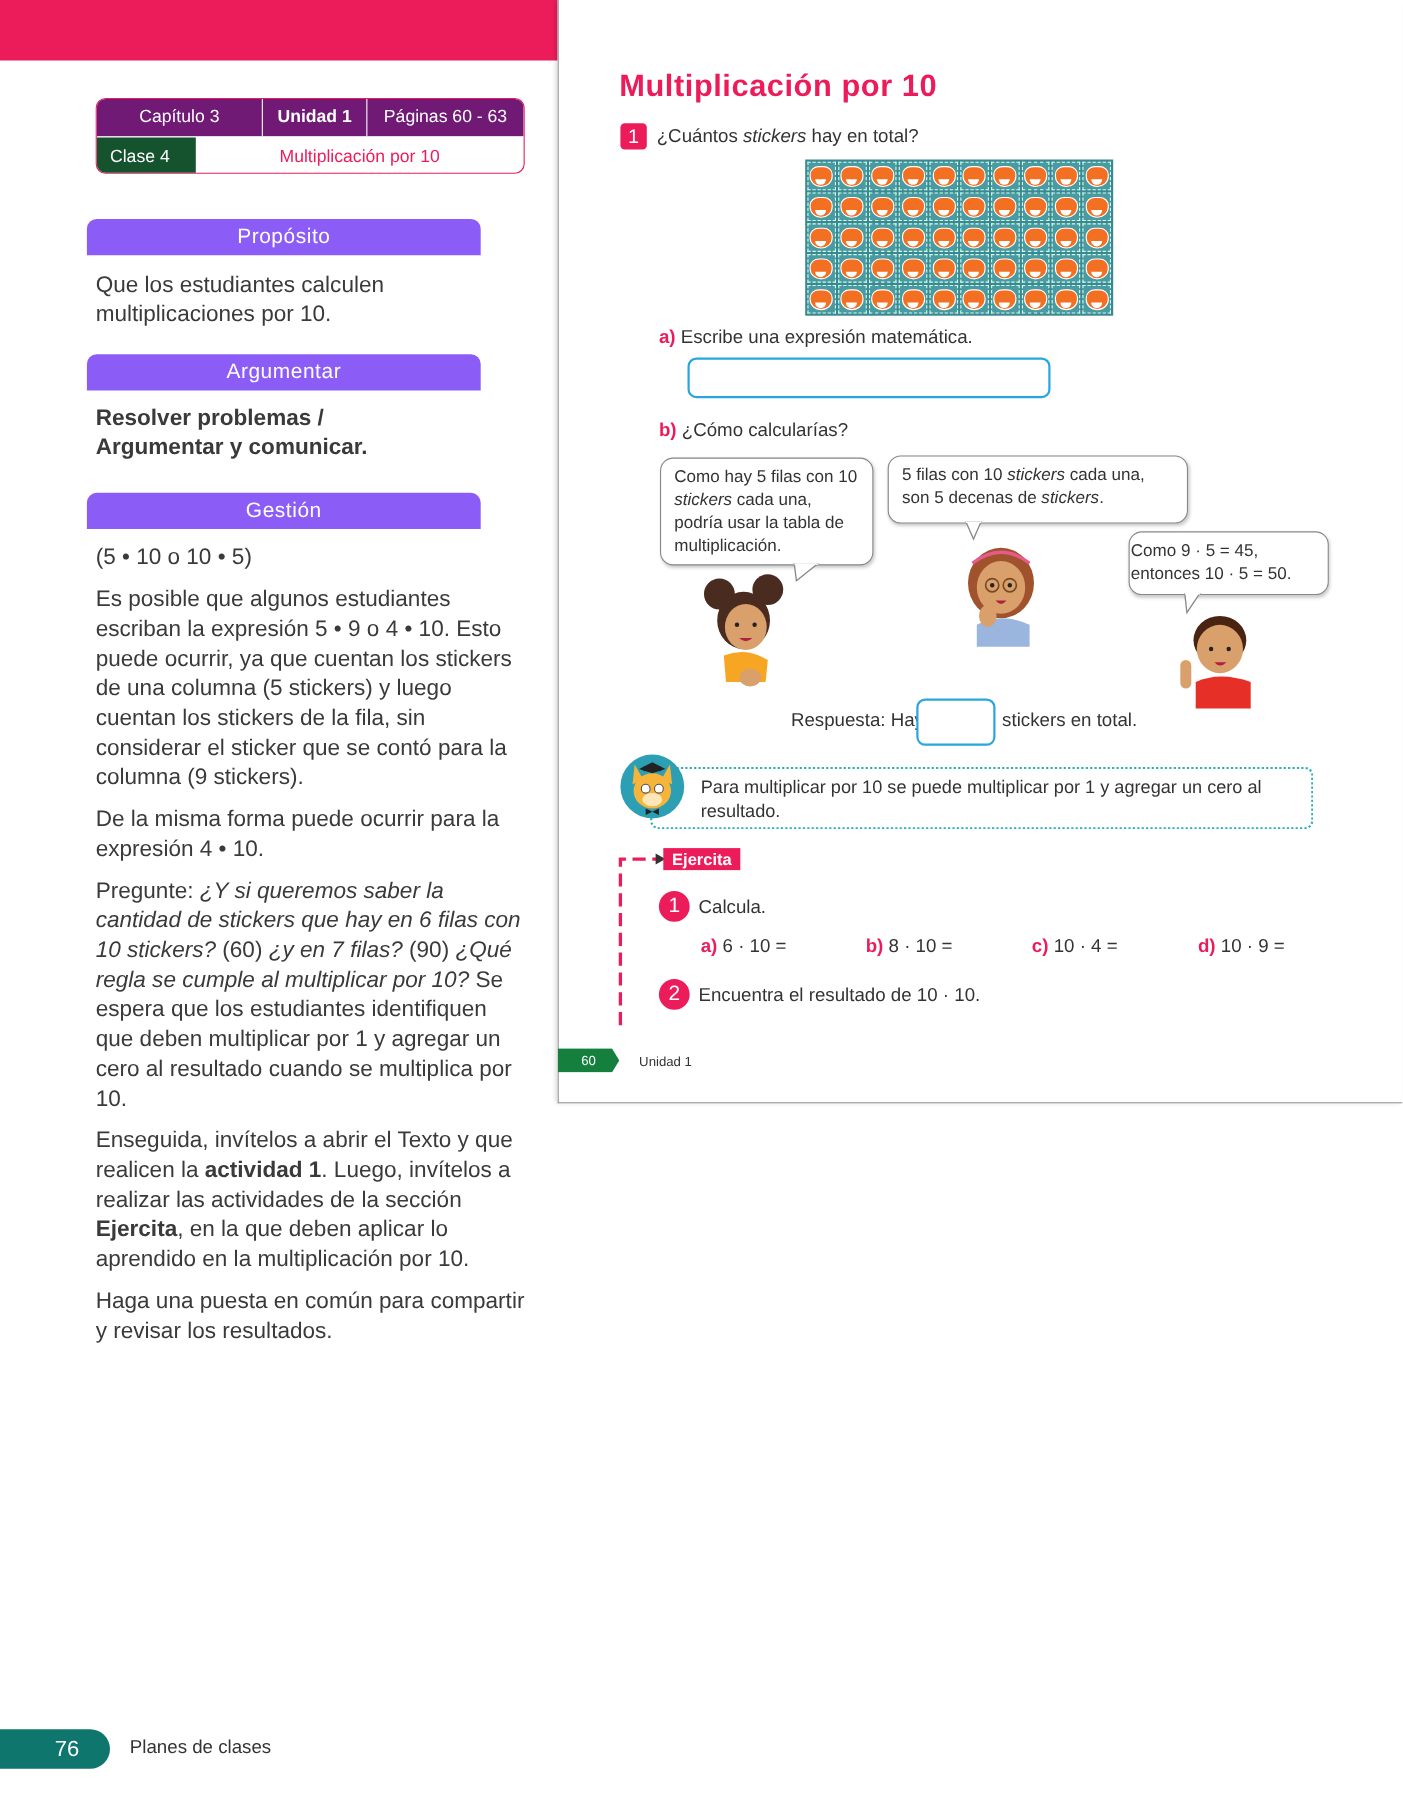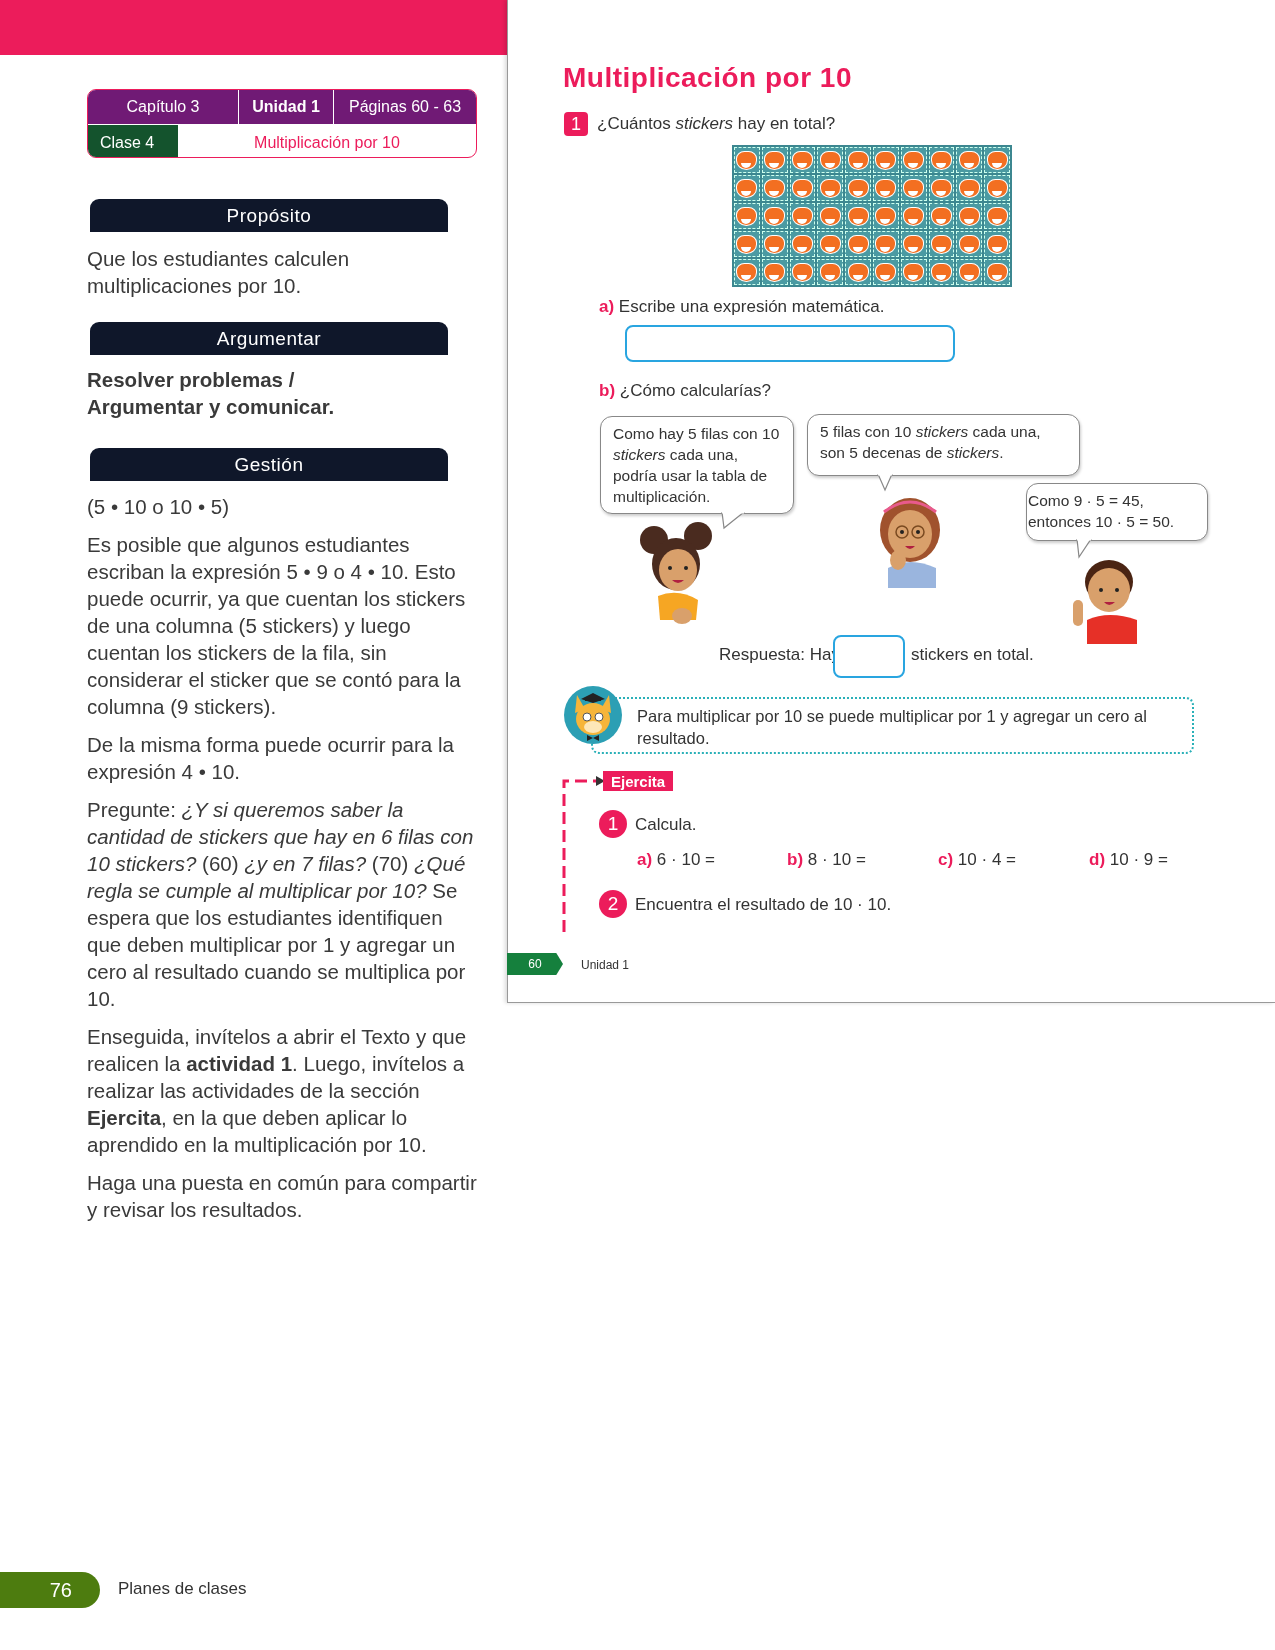--- a/index.html
+++ b/index.html
@@ -10,26 +10,26 @@
   .pink-band{left:0;top:0;width:507px;height:55px;background:#ec1c5b;}
   .hdr-table{left:87px;top:89px;width:390px;height:69px;border:1.5px solid #ec1c5b;border-radius:9px;overflow:hidden;box-sizing:border-box;}
   .hdr-row1{position:absolute;left:0;top:0;width:100%;height:34px;background:#701a75;display:flex;}
   .hdr-row1 div{color:#fff;font-size:16px;display:flex;align-items:center;justify-content:center;box-sizing:border-box;}
   .hdr-row1 .c1{width:151px;border-right:1.5px solid #fff;}
   .hdr-row1 .c2{width:95px;border-right:1.5px solid #fff;font-weight:bold;}
   .hdr-row1 .c3{flex:1;}
   .hdr-row2{position:absolute;left:0;top:34px;width:100%;height:35px;display:flex;border-top:1.5px solid #fff;}
   .hdr-row2 .c1{width:90px;background:#14532d;color:#fff;font-size:16px;display:flex;align-items:center;padding-left:12px;box-sizing:border-box;}
   .hdr-row2 .c2{flex:1;color:#ec1c5b;font-size:16px;display:flex;align-items:center;justify-content:center;}
-  .sec-head{left:90px;width:358px;height:33px;background:#0f172a;color:#fff;font-size:19px;border-radius:9px 9px 0 0;
+  .sec-head{left:79px;width:358px;height:33px;background:#8b5cf6;color:#fff;font-size:19px;border-radius:9px 9px 0 0;
             display:flex;align-items:center;justify-content:center;letter-spacing:.5px;}
   .body-text{left:87px;width:395px;font-size:20.5px;line-height:27px;color:#3a3a3a;}
   .body-text p{margin:0 0 11px 0;}
   .body-text i{font-style:italic;}
-  .footer-tab{left:0;top:1572px;width:100px;height:36px;background:#4d7c0f;border-radius:0 18px 18px 0;color:#fff;font-size:20px;
+  .footer-tab{left:0;top:1572px;width:100px;height:36px;background:#0f766e;border-radius:0 18px 18px 0;color:#fff;font-size:20px;
               display:flex;align-items:center;justify-content:flex-end;padding-right:28px;box-sizing:border-box;}
   .footer-label{left:118px;top:1579px;font-size:17px;color:#333;}
   
   .book{left:507px;top:0;width:768px;height:1003px;border-left:1.5px solid #999;border-bottom:1.5px solid #999;box-sizing:border-box;background:#fff;box-shadow:-2px 0 4px rgba(0,0,0,.15);}
   .bk-title{left:563px;top:62px;font-size:28px;font-weight:bold;color:#ec1c5b;letter-spacing:.5px;}
   .num-sq{width:24px;height:24px;background:#ec1c5b;color:#fff;border-radius:4px;font-size:18px;display:flex;align-items:center;justify-content:center;}
   .bk-q{font-size:17px;color:#333;}
   .grid{left:732px;top:145px;width:280px;height:142px;background:#3c8790;display:grid;grid-template-columns:repeat(10,1fr);grid-template-rows:repeat(5,1fr);gap:2px;padding:2px;box-sizing:border-box;}
   .stk{background:#4a9aa2;border:1px dashed #cfe;display:flex;align-items:center;justify-content:center;}
   .fox{width:19px;height:17px;background:#f36f21;border-radius:40% 40% 50% 50%;position:relative;border:1.5px solid #fff;}
@@ -66,21 +66,21 @@
 <div class="abs body-text" style="top:245px;width:270px;">Que los estudiantes calculen multiplicaciones por 10.</div>
 
 <div class="abs sec-head" style="top:322px;">Argumentar</div>
 <div class="abs body-text" style="top:366px;width:310px;font-weight:bold;">Resolver problemas / Argumentar y comunicar.</div>
 
 <div class="abs sec-head" style="top:448px;">Gestión</div>
 <div class="abs body-text" style="top:493px;">
   <p>(5 • 10 o 10 • 5)</p>
   <p>Es posible que algunos estudiantes escriban la expresión 5 • 9 o 4 • 10. Esto puede ocurrir, ya que cuentan los stickers de una columna (5 stickers) y luego cuentan los stickers de la fila, sin considerar el sticker que se contó para la columna (9 stickers).</p>
   <p>De la misma forma puede ocurrir para la expresión 4 • 10.</p>
-  <p><span>Pregunte: </span><i>¿Y si queremos saber la cantidad de stickers que hay en 6 filas con 10 stickers?</i><span> (60) </span><i>¿y en 7 filas?</i><span> (70) </span><i>¿Qué regla se cumple al multiplicar por 10?</i><span> Se espera que los estudiantes identifiquen que deben multiplicar por 1 y agregar un cero al resultado cuando se multiplica por 10.</span></p>
+  <p><span>Pregunte: </span><i>¿Y si queremos saber la cantidad de stickers que hay en 6 filas con 10 stickers?</i><span> (60) </span><i>¿y en 7 filas?</i><span> (90) </span><i>¿Qué regla se cumple al multiplicar por 10?</i><span> Se espera que los estudiantes identifiquen que deben multiplicar por 1 y agregar un cero al resultado cuando se multiplica por 10.</span></p>
   <p><span>Enseguida, invítelos a abrir el Texto y que realicen la </span><b>actividad 1</b><span>. Luego, invítelos a realizar las actividades de la sección </span><b>Ejercita</b><span>, en la que deben aplicar lo aprendido en la multiplicación por 10.</span></p>
   <p>Haga una puesta en común para compartir y revisar los resultados.</p>
 </div>
 
 <div class="abs footer-tab">76</div>
 <div class="abs footer-label">Planes de clases</div>
 
 <div class="abs book"></div>
 
 <div class="abs bk-title">Multiplicación por 10</div>

